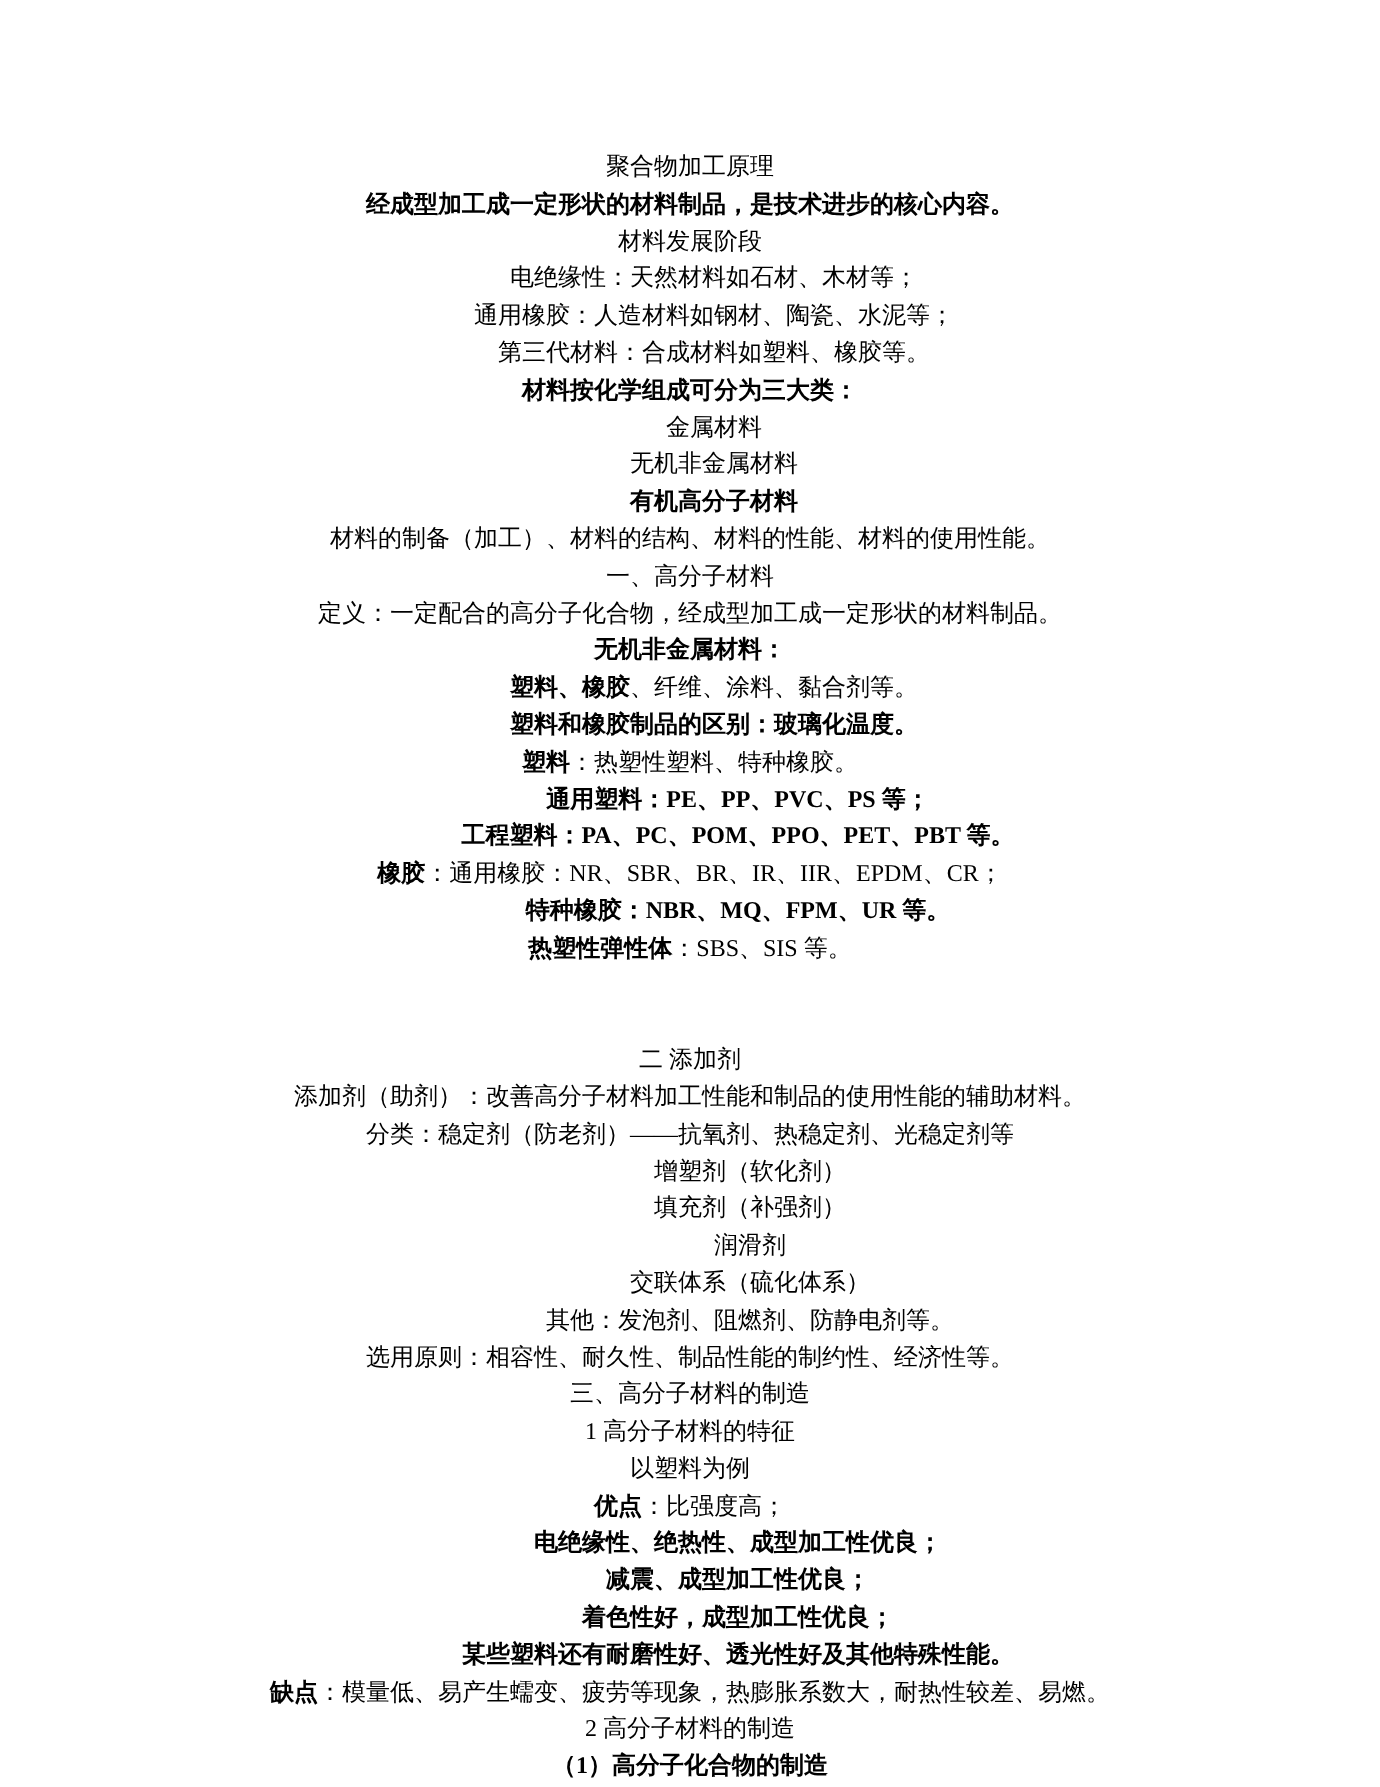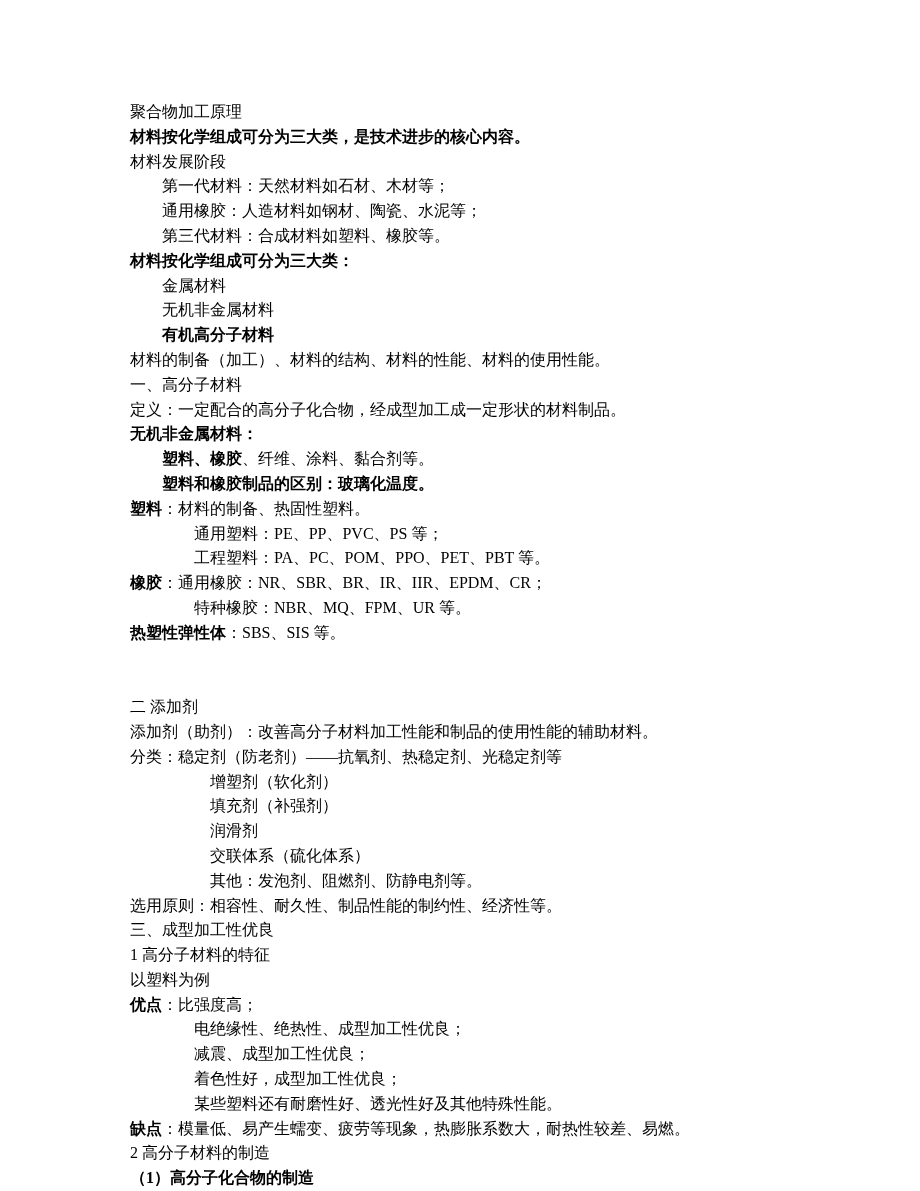--- a/index.html
+++ b/index.html
@@ -10,64 +10,64 @@
       background: #fff;
       margin: 0;
       padding: 100px 130px 60px 130px;
       width: 920px;
       box-sizing: border-box;
     }
     .bold {
       font-weight: bold;
     }
     .indent1 { padding-left: 2em; }
-    .indent2 { padding-left: 4em; }
+    .indent2 { padding-left: 4em; font-weight: bold; }
     .indent3 { padding-left: 5em; }
-    p { margin: 0; }
+    p { margin: 0; text-align: center; }
     .section-gap { height: 1.55em; }
   </style>
 </head>
 <body>
 
 <p>聚合物加工原理</p>
-<p class="bold">材料按化学组成可分为三大类，是技术进步的核心内容。</p>
+<p class="bold">经成型加工成一定形状的材料制品，是技术进步的核心内容。</p>
 <p>材料发展阶段</p>
-<p class="indent1">第一代材料：天然材料如石材、木材等；</p>
+<p class="indent1">电绝缘性：天然材料如石材、木材等；</p>
 <p class="indent1">通用橡胶：人造材料如钢材、陶瓷、水泥等；</p>
 <p class="indent1">第三代材料：合成材料如塑料、橡胶等。</p>
 <p class="bold">材料按化学组成可分为三大类：</p>
 <p class="indent1">金属材料</p>
 <p class="indent1">无机非金属材料</p>
 <p class="indent1 bold">有机高分子材料</p>
 <p>材料的制备（加工）、材料的结构、材料的性能、材料的使用性能。</p>
 <p>一、高分子材料</p>
 <p>定义：一定配合的高分子化合物，经成型加工成一定形状的材料制品。</p>
 <p class="bold">无机非金属材料：</p>
 <p class="indent1"><span class="bold">塑料、橡胶</span><span>、纤维、涂料、黏合剂等。</span></p>
 <p class="indent1 bold">塑料和橡胶制品的区别：玻璃化温度。</p>
-<p><span class="bold">塑料</span><span>：材料的制备、热固性塑料。</span></p>
+<p><span class="bold">塑料</span><span>：热塑性塑料、特种橡胶。</span></p>
 <p class="indent2">通用塑料：PE、PP、PVC、PS 等；</p>
 <p class="indent2">工程塑料：PA、PC、POM、PPO、PET、PBT 等。</p>
 <p><span class="bold">橡胶</span><span>：通用橡胶：NR、SBR、BR、IR、IIR、EPDM、CR；</span></p>
 <p class="indent2">特种橡胶：NBR、MQ、FPM、UR 等。</p>
 <p><span class="bold">热塑性弹性体</span><span>：SBS、SIS 等。</span></p>
 
 <div class="section-gap"></div>
 <div class="section-gap"></div>
 
 <p>二 添加剂</p>
 <p>添加剂（助剂）：改善高分子材料加工性能和制品的使用性能的辅助材料。</p>
 <p>分类：稳定剂（防老剂）——抗氧剂、热稳定剂、光稳定剂等</p>
 <p class="indent3">增塑剂（软化剂）</p>
 <p class="indent3">填充剂（补强剂）</p>
 <p class="indent3">润滑剂</p>
 <p class="indent3">交联体系（硫化体系）</p>
 <p class="indent3">其他：发泡剂、阻燃剂、防静电剂等。</p>
 <p>选用原则：相容性、耐久性、制品性能的制约性、经济性等。</p>
-<p> 三、成型加工性优良</p>
+<p> 三、高分子材料的制造</p>
 <p> 1  高分子材料的特征</p>
 <p>  以塑料为例</p>
 <p><span class="bold">优点</span><span>：比强度高；</span></p>
 <p class="indent2">电绝缘性、绝热性、成型加工性优良；</p>
 <p class="indent2">减震、成型加工性优良；</p>
 <p class="indent2">着色性好，成型加工性优良；</p>
 <p class="indent2">某些塑料还有耐磨性好、透光性好及其他特殊性能。</p>
 <p><span class="bold">缺点</span><span>：模量低、易产生蠕变、疲劳等现象，热膨胀系数大，耐热性较差、易燃。</span></p>
 <p>2  高分子材料的制造</p>
 <p class="bold">（1）高分子化合物的制造</p>

